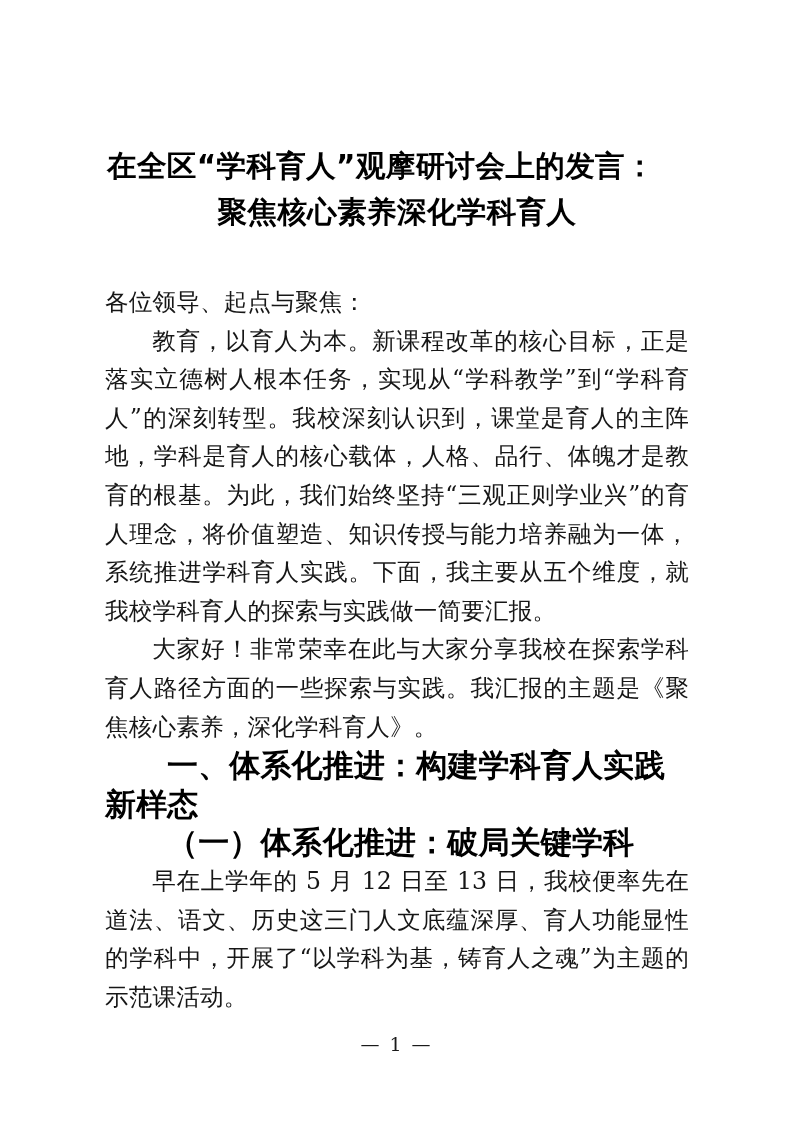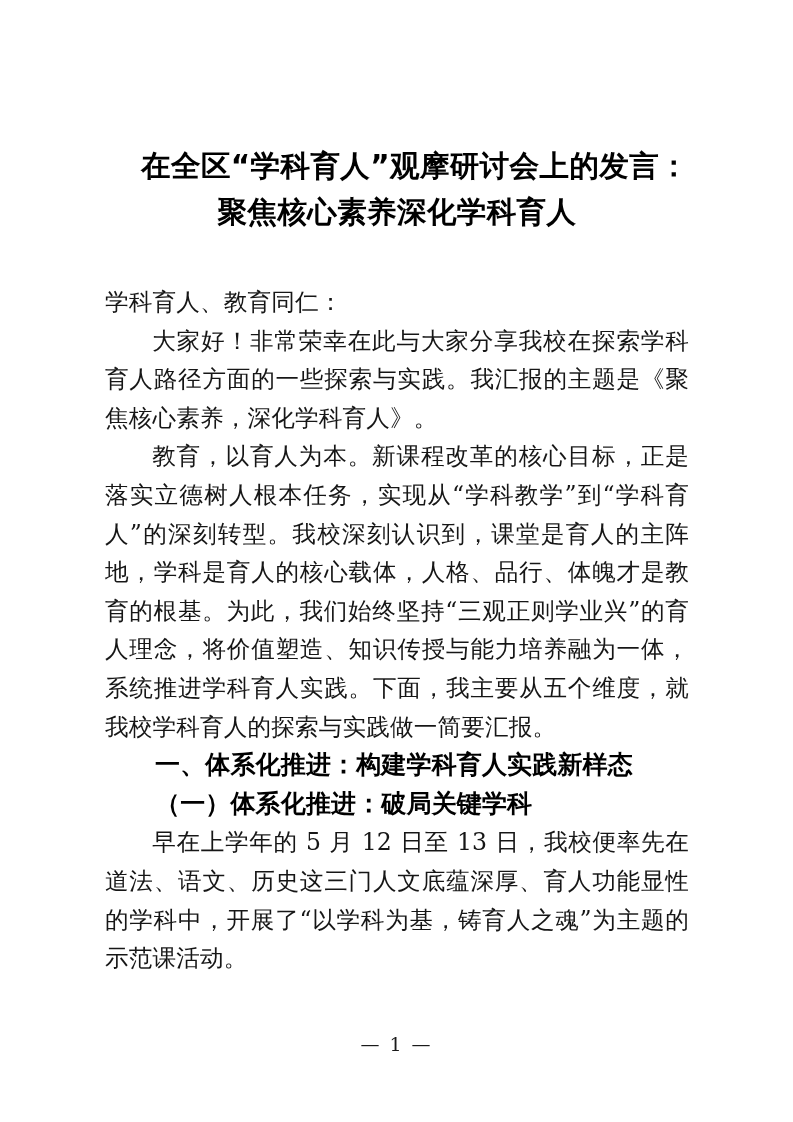--- a/index.html
+++ b/index.html
@@ -38,21 +38,21 @@
     margin: 0;
     padding: 0;
     text-align: center;
     font-family: "DejaVu Sans", "Liberation Sans", sans-serif;
     font-weight: 700;
     font-size: 29.5px;
     line-height: 46px;
     letter-spacing: 0.4px;
     color: #000000;
   }
-  .title-line-1 { display: block; text-align: right; padding-left: 2px; }
+  .title-line-1 { display: block; text-align: left; padding-left: 2px; }
   .title-line-2 { display: block; }
 
   .title-block { padding-top: 143px; }
 
   
   .body-text {
     font-family: "DejaVu Serif", "Liberation Serif", serif;
     font-size: 23.6px;
     line-height: 38.6px;
     text-align: justify;
@@ -66,21 +66,21 @@
   }
   .para {
     text-indent: 2em;
     margin-top: 0;
   }
   .heading-1, .heading-2 {
     font-weight: 700;
     text-indent: 2em;
     margin: 0;
     font-family: "DejaVu Serif", "Liberation Serif", serif;
-    font-size: 25px;
+    font-size: 31px;
     line-height: 38.6px;
     letter-spacing: 0.15px;
     color: #000000;
   }
 
   
   .para, .heading-1, .heading-2, .salutation {
     text-align-last: left;
   }
 
@@ -105,25 +105,25 @@
 
   <div class="content">
 
     <div class="title-block">
       <h1 class="doc-title">
         <span class="title-line-1">在全区“学科育人”观摩研讨会上的发言：</span>
         <span class="title-line-2">聚焦核心素养深化学科育人</span>
       </h1>
     </div>
 
-    <p class="body-text salutation">学科育人、教育同仁：</p>
+    <p class="body-text salutation">各位领导、起点与聚焦：</p>
+
+    <p class="body-text para">教育，以育人为本。新课程改革的核心目标，正是落实立德树人根本任务，实现从“学科教学”到“学科育人”的深刻转型。我校深刻认识到，课堂是育人的主阵地，学科是育人的核心载体，人格、品行、体魄才是教育的根基。为此，我们始终坚持“三观正则学业兴”的育人理念，将价值塑造、知识传授与能力培养融为一体，系统推进学科育人实践。下面，我主要从五个维度，就我校学科育人的探索与实践做一简要汇报。</p>
 
     <p class="body-text para">大家好！非常荣幸在此与大家分享我校在探索学科育人路径方面的一些探索与实践。我汇报的主题是《聚焦核心素养，深化学科育人》。</p>
-
-    <p class="body-text para">教育，以育人为本。新课程改革的核心目标，正是落实立德树人根本任务，实现从“学科教学”到“学科育人”的深刻转型。我校深刻认识到，课堂是育人的主阵地，学科是育人的核心载体，人格、品行、体魄才是教育的根基。为此，我们始终坚持“三观正则学业兴”的育人理念，将价值塑造、知识传授与能力培养融为一体，系统推进学科育人实践。下面，我主要从五个维度，就我校学科育人的探索与实践做一简要汇报。</p>
 
     <p class="heading-1">一、体系化推进：构建学科育人实践新样态</p>
 
 
     <p class="heading-2">（一）体系化推进：破局关键学科</p>
 
     <p class="body-text para">早在上学年的 5 月 12 日至 13 日，我校便率先在道法、语文、历史这三门人文底蕴深厚、育人功能显性的学科中，开展了“以学科为基，铸育人之魂”为主题的示范课活动。</p>
 
   </div>
 

